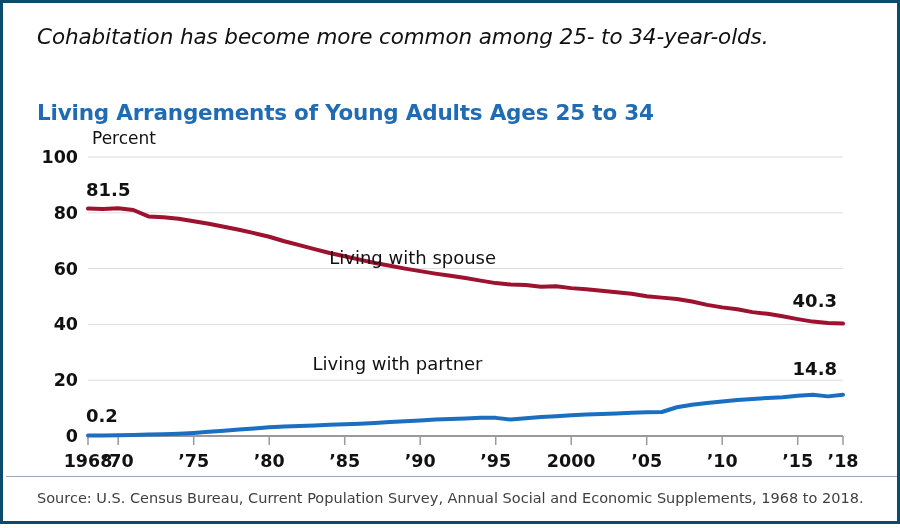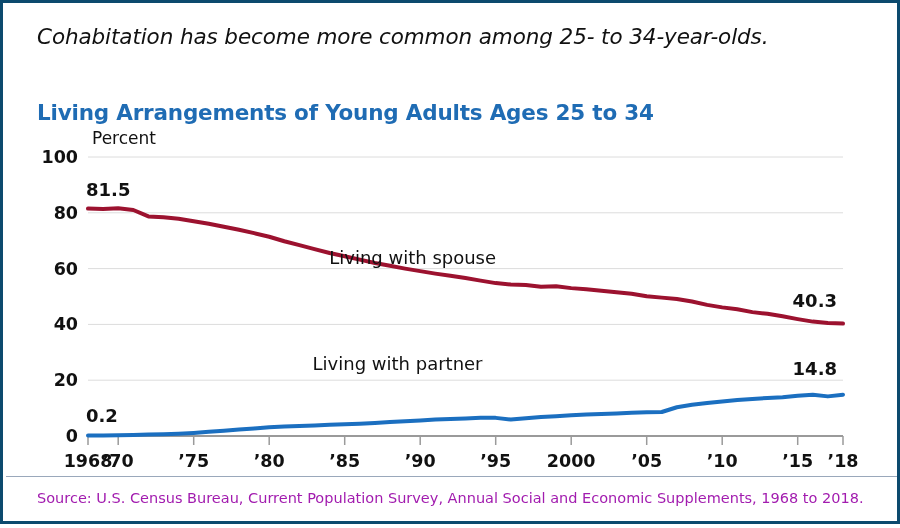--- a/index.html
+++ b/index.html
@@ -85,21 +85,21 @@
     width: 894px;
     height: 1px;
     background: #9aa8bb;
   }
   .source {
     position: absolute;
     left: 34px;
     top: 487px;
     font-family: "DejaVu Sans", "Liberation Sans", sans-serif;
     font-size: 14.5px;
-    color: #a21caf;
+    color: #404040;
     white-space: nowrap;
   }
 </style>
 </head>
 <body>
 
 <div id="figure">
 
   <div class="kicker">Cohabitation has become more common among 25- to 34-year-olds.</div>
   <div class="headline">Living Arrangements of Young Adults Ages 25 to 34</div>

